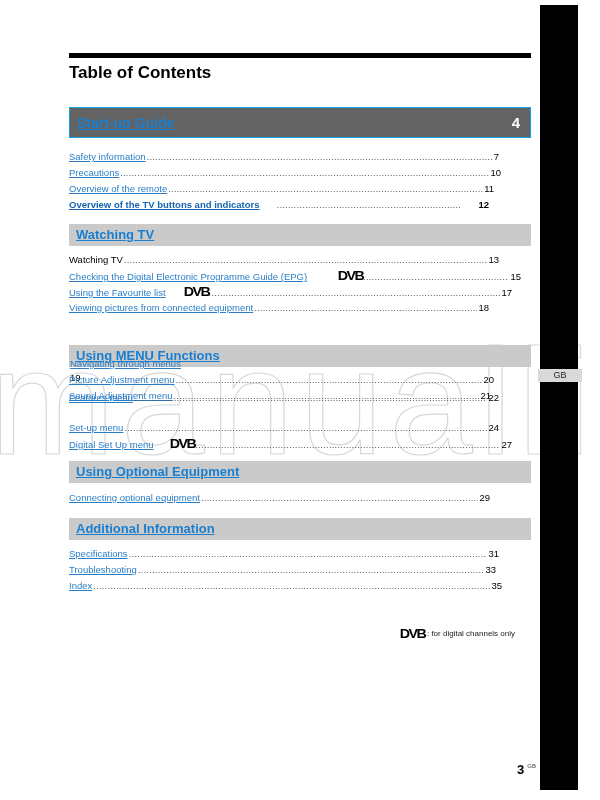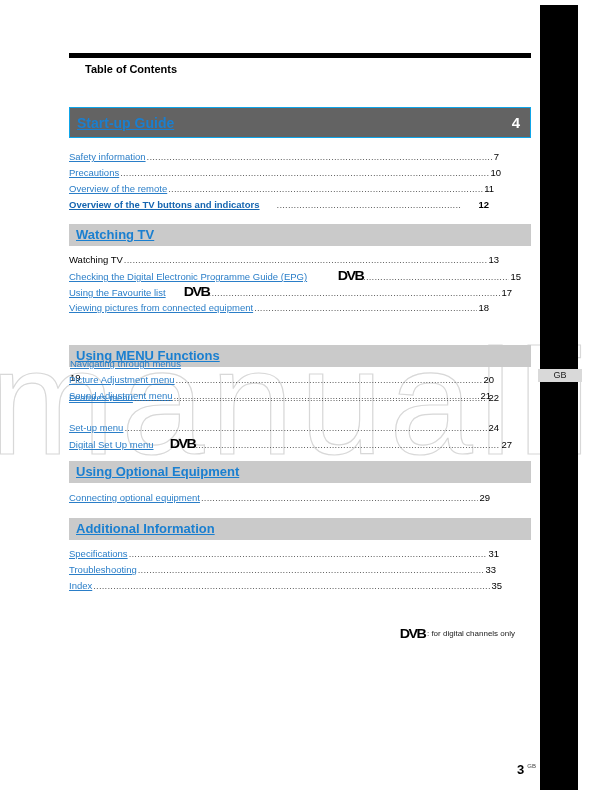--- a/index.html
+++ b/index.html
@@ -5,21 +5,21 @@
   html, body { margin:0; padding:0; }
   body { width:600px; height:800px; background:#ffffff; position:relative; overflow:hidden;
          font-family:"Liberation Sans", sans-serif; color:#000; }
   .sidebar { position:absolute; left:540px; top:5px; width:38px; height:785px; background:#000; }
   .gb-tab { position:absolute; left:538px; top:369px; width:44px; height:13px; background:#d9d9d9;
             font-size:9px; color:#222; text-align:center; line-height:13px; }
   .watermark { position:absolute; left:-10px; top:332px; font-size:150px; font-family:"Liberation Sans", sans-serif;
                color:transparent; -webkit-text-stroke:1.2px #d8d8d8; letter-spacing:6px; white-space:nowrap;
                line-height:140px; z-index:0; pointer-events:none; }
   .rule { position:absolute; left:69px; top:53px; width:462px; height:5px; background:#000; }
-  .title { position:absolute; left:85px; top:63px; font-size:11px; font-weight:bold; }
+  .title { position:absolute; left:69px; top:63px; font-size:17px; font-weight:bold; }
   .band { position:absolute; left:69px; width:462px; box-sizing:border-box; }
   .band.dark { background:#636363; height:31px; top:107px; border:1px solid #0ea5e9; }
   .band.light { background:#cacaca; height:22px; }
   .band .label { position:absolute; left:7px; font-weight:bold; color:#1a7fd0; text-decoration:underline; }
   .band.dark .label { top:7px; font-size:14px; }
   .band.light .label { top:3px; font-size:13px; }
   .band .pagenum { position:absolute; right:10px; top:6px; color:#fff; font-weight:bold; font-size:15px; }
   .entry { position:absolute; left:69px; height:14px; font-size:9.5px; line-height:14px; display:flex; align-items:baseline; z-index:1; }
   .entry .t { color:#2a7ec8; text-decoration:underline; white-space:nowrap; }
   .entry .t.plain { color:#000; text-decoration:none; }

